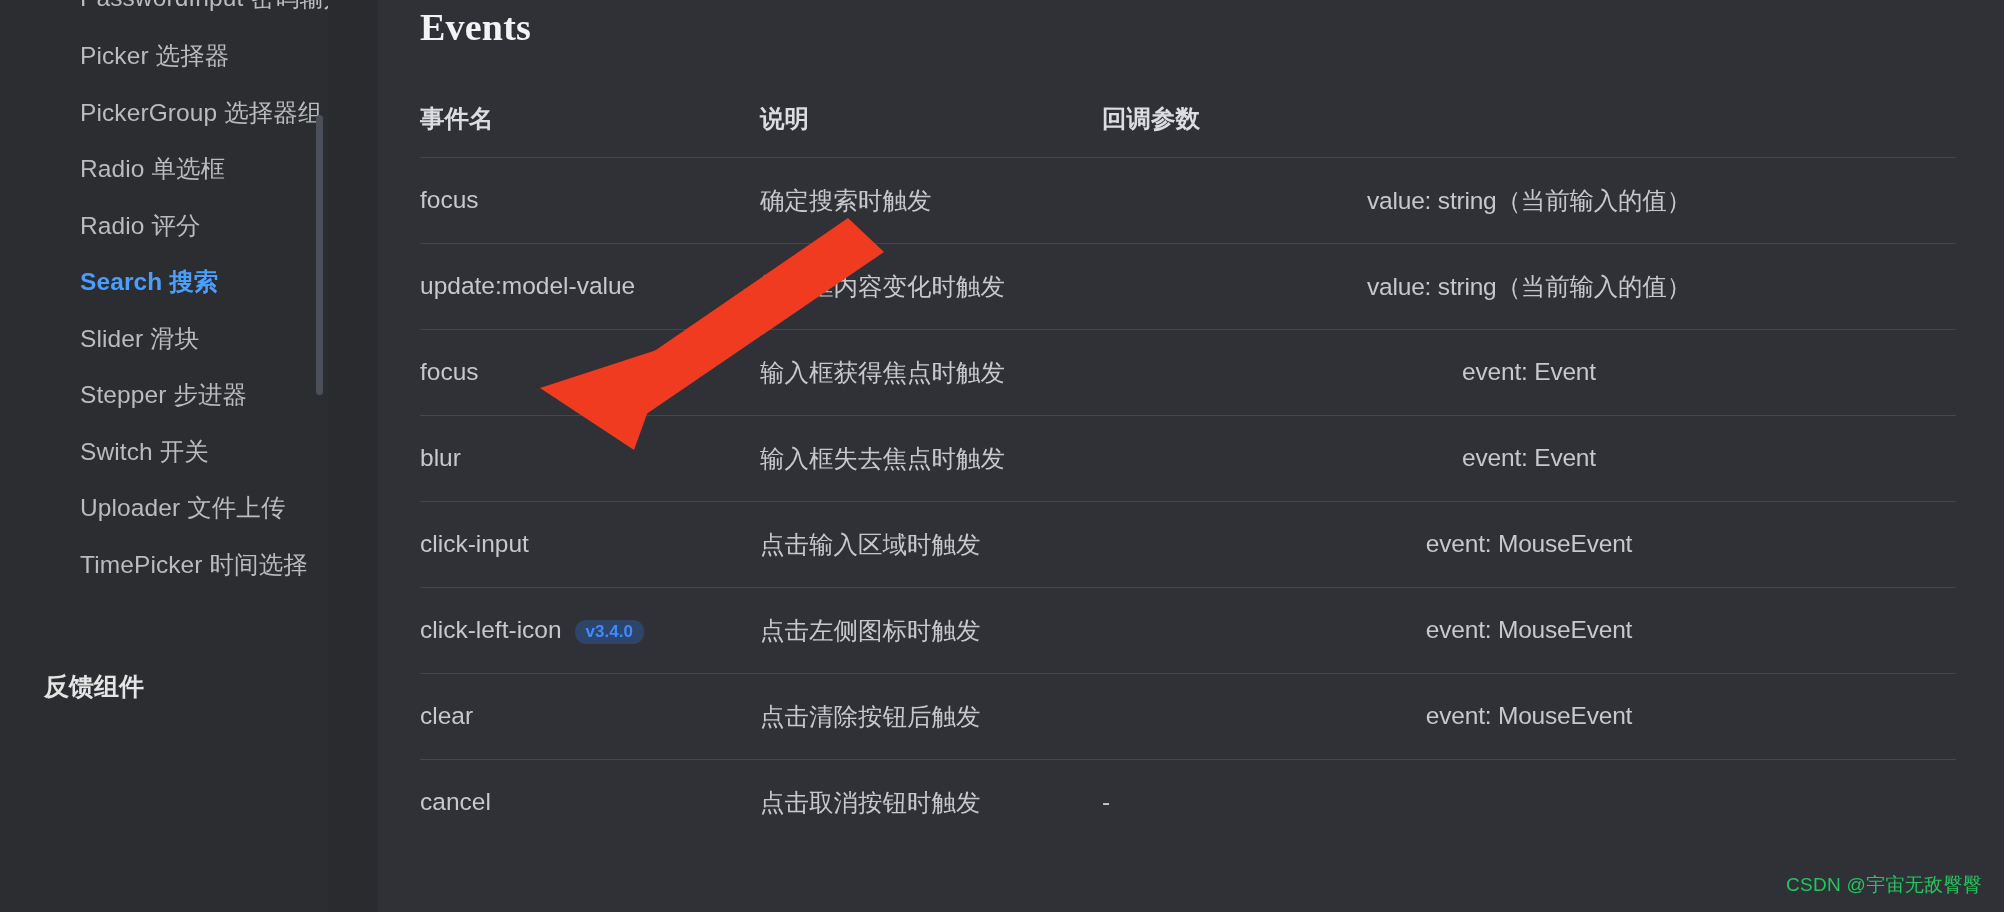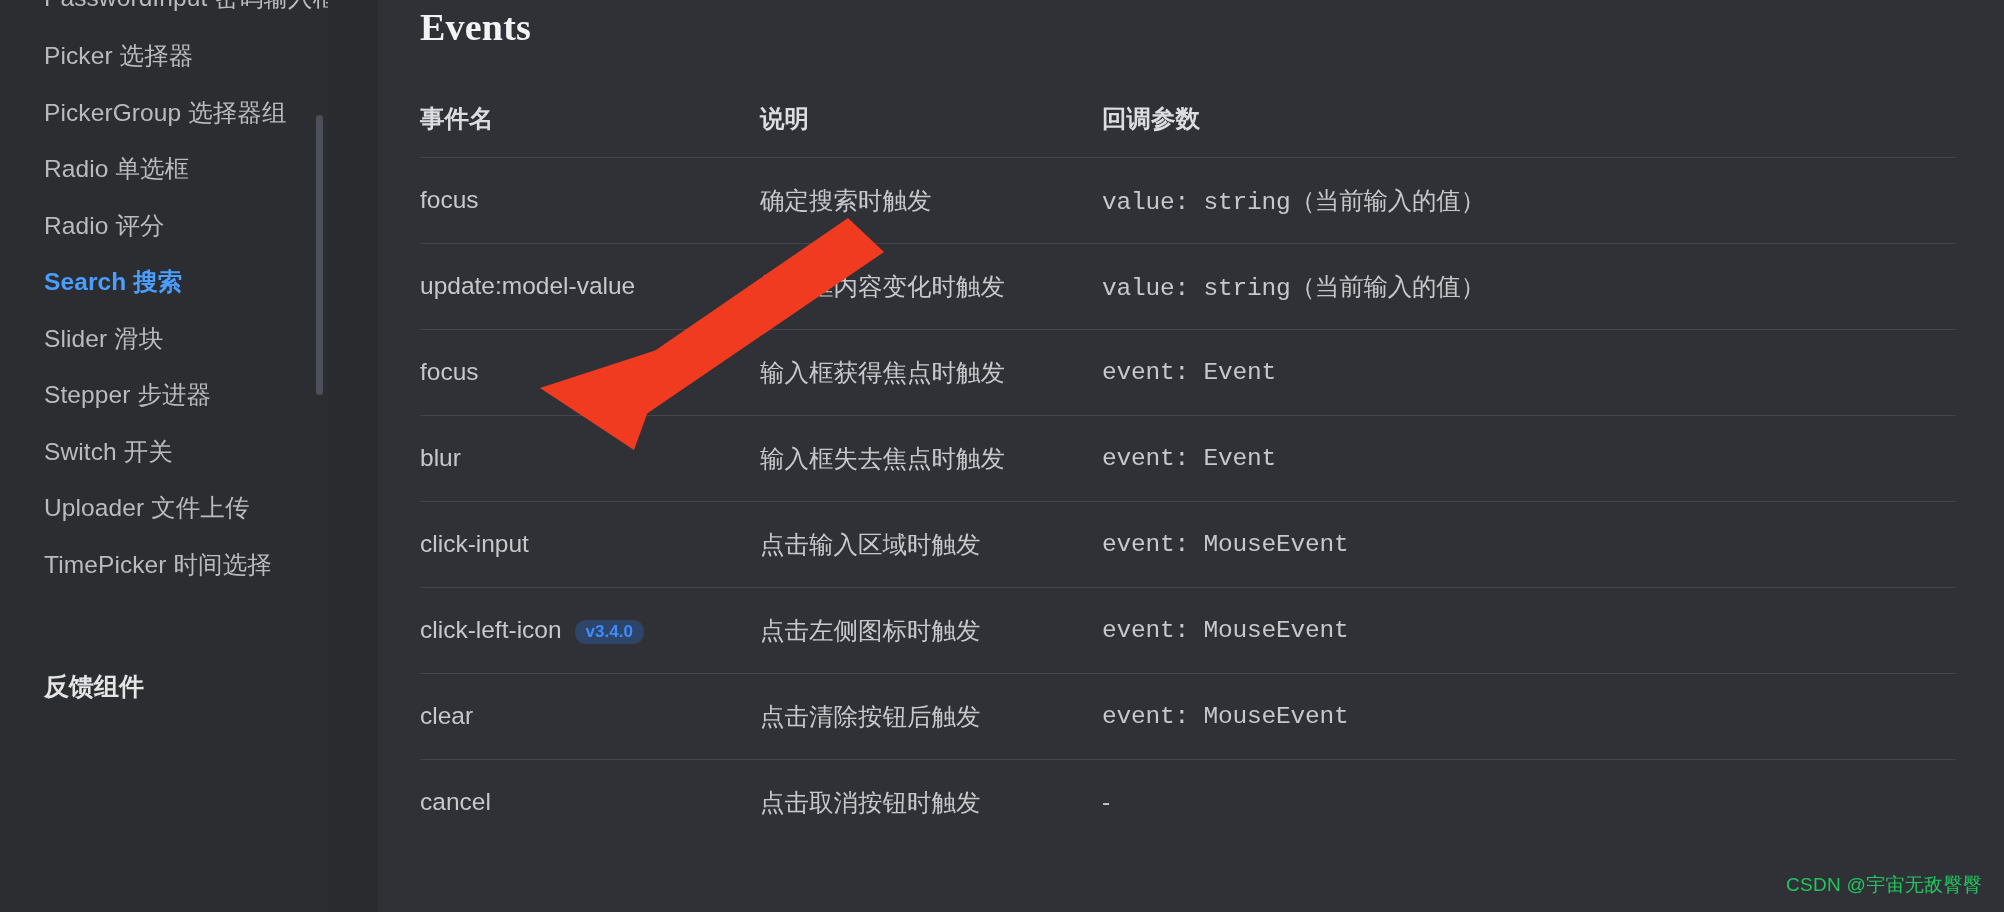--- a/index.html
+++ b/index.html
@@ -20,20 +20,21 @@
   }
   .sidebar-inner{padding:0 0 0 44px;}
   .nav-item{
     display:block;
     font-size:24.5px;
     color:#b9bbbe;
     line-height:1;
     padding:0;
     white-space:nowrap;
     letter-spacing:.1px;
+    margin-left:36px;
   }
   .nav-row{height:56.5px;display:flex;align-items:center;}
   .nav-item.active{color:#4a9eff;font-weight:700;}
   .nav-group-title{
     font-size:25px;color:#e5e5e5;font-weight:700;white-space:nowrap;
   }
   .scroll-thumb{
     position:absolute;top:115px;left:316px;
     width:7px;height:280px;border-radius:4px;
     background:#4b5058;
@@ -80,24 +81,25 @@
     border-top:1px solid #43464c;
     vertical-align:middle;
     white-space:nowrap;
   }
   table.api tr:first-child td{border-top:1px solid #43464c;}
   col.c1{width:340px;}
   col.c2{width:342px;}
   col.c3{width:auto;}
   .cell-name{display:flex;align-items:center;gap:13px;}
   .mono{
-    font-family:Liberation Mono, monospace;
+    font-family:Liberation Sans, sans-serif;
     color:#4cb96b;
     font-size:23px;
     letter-spacing:-0.2px;
+    text-align:center;
   }
   .badge{
     display:inline-block;
     background:#2e4468;
     color:#3d8bfd;
     font-size:17px;
     font-weight:600;
     border-radius:11px;
     padding:3px 11px 4px 11px;
     line-height:1;

